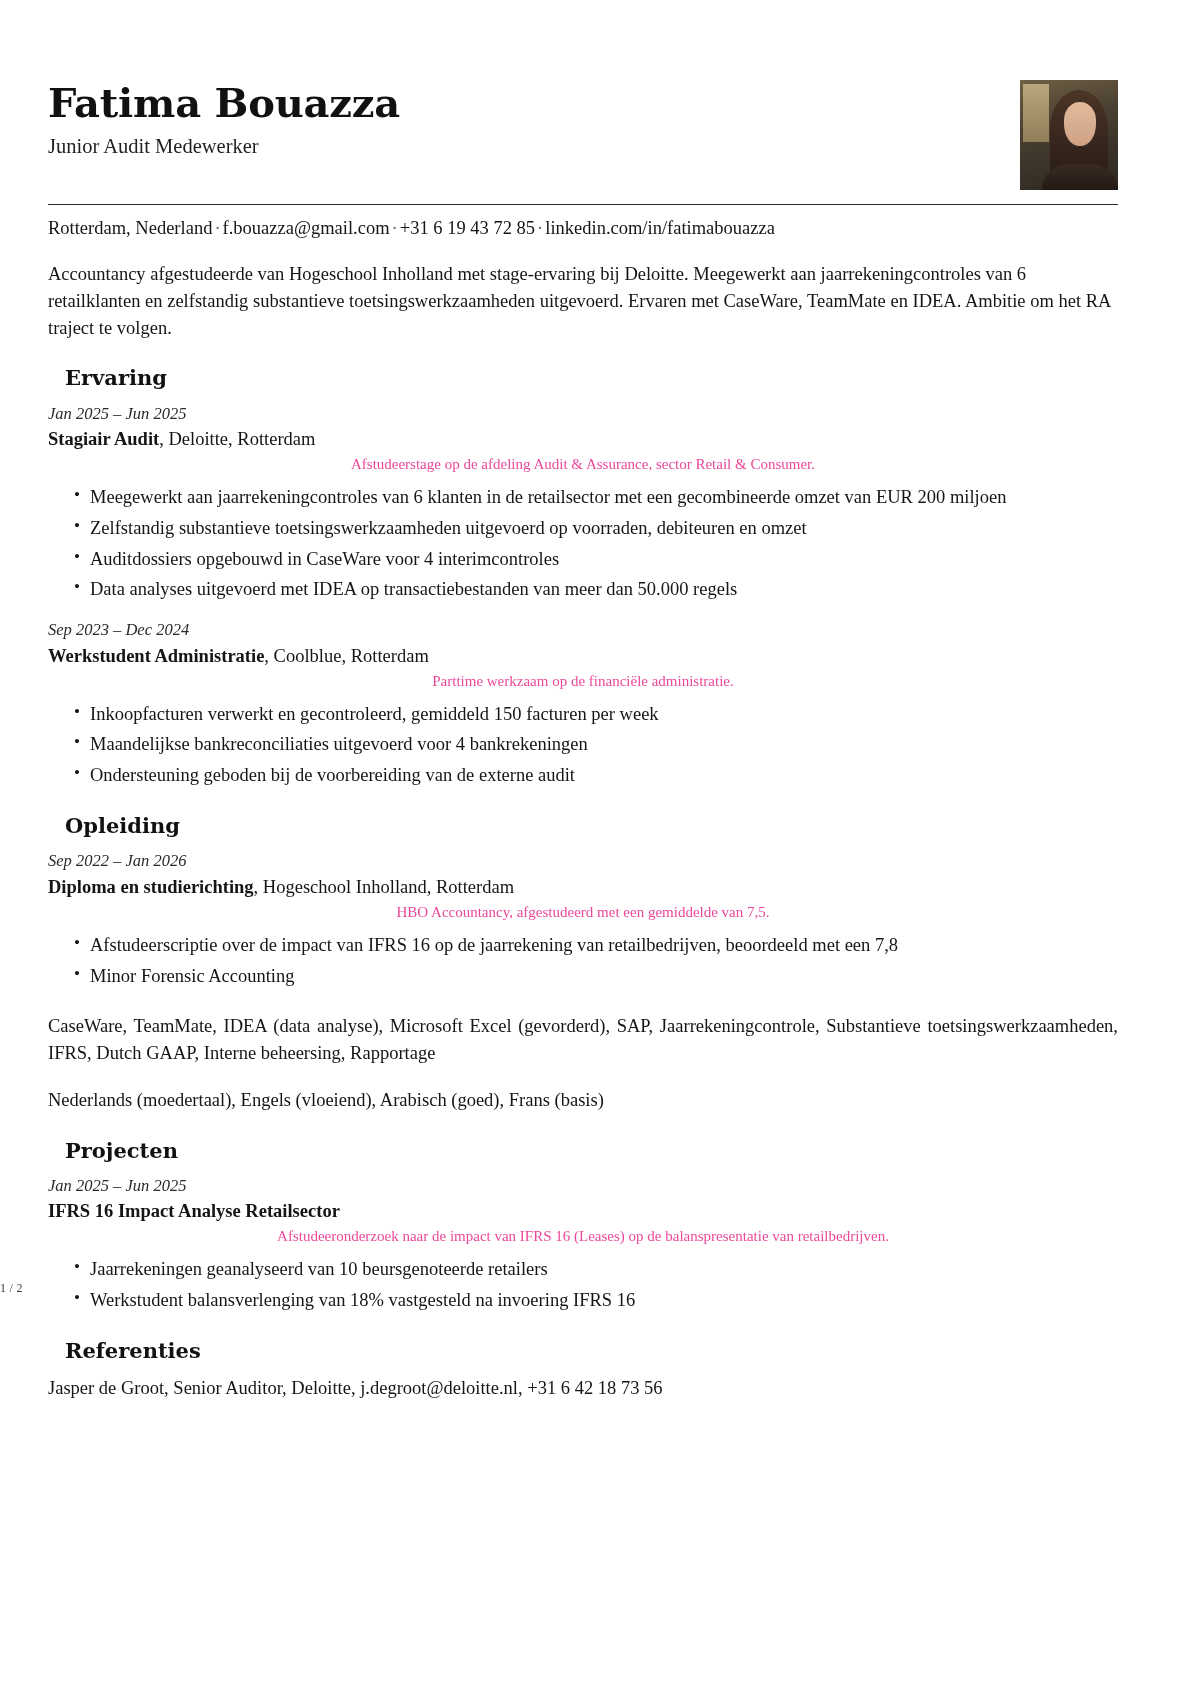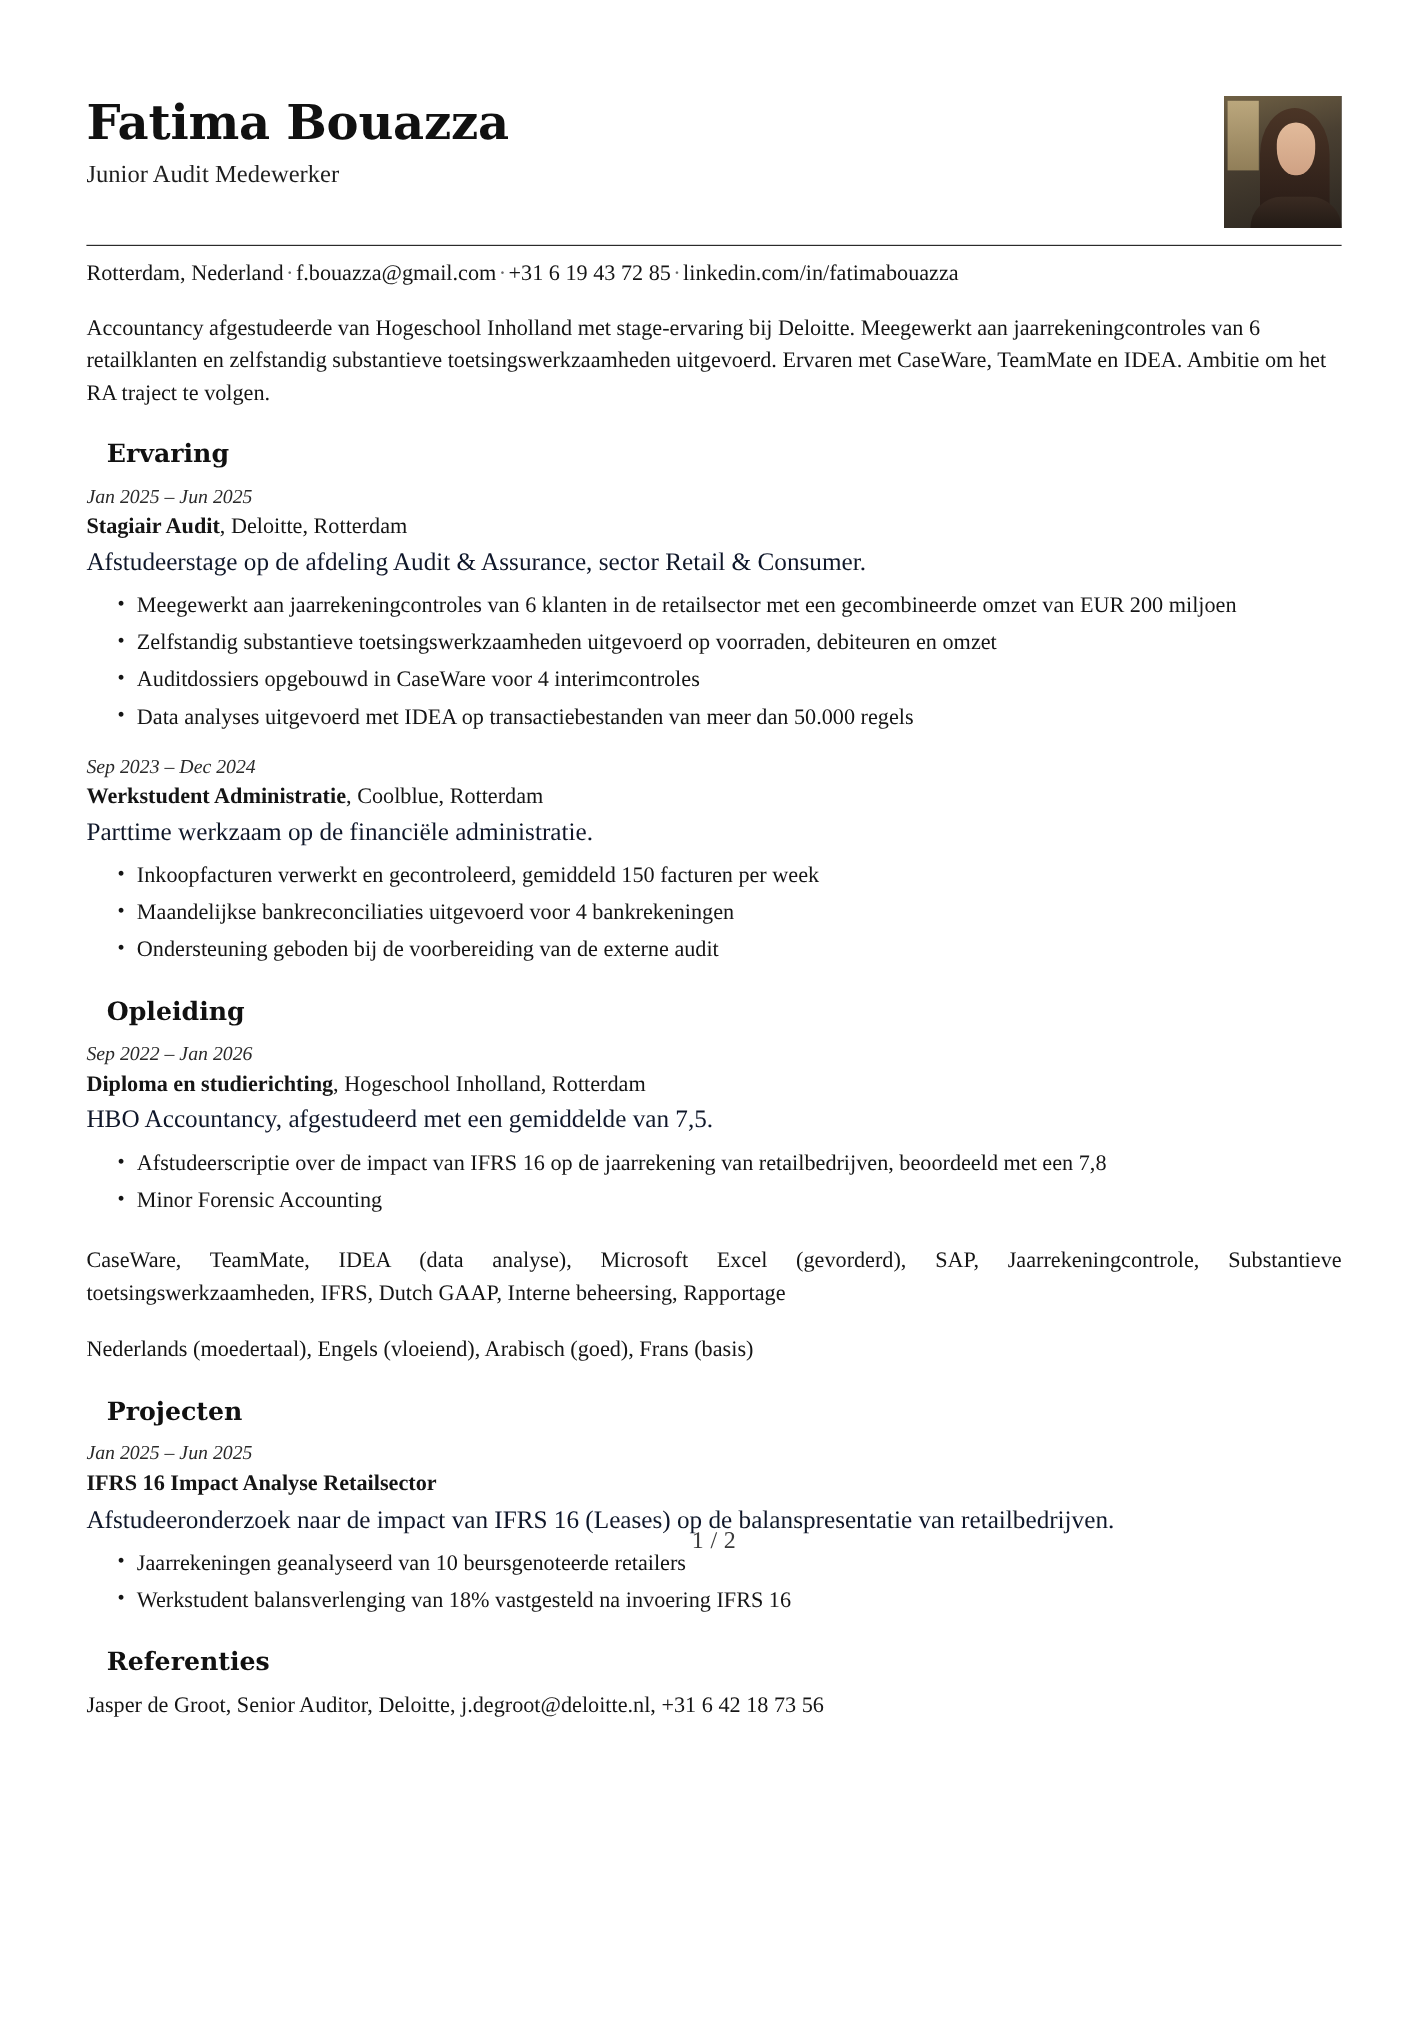--- a/index.html
+++ b/index.html
@@ -14,21 +14,21 @@
     font-family: "Liberation Serif", "DejaVu Serif", serif;
     color: #1a1a1a;
     -webkit-font-smoothing: antialiased;
   }
   .page {
     position: absolute;
     left: 0; top: 0;
     width: 1190px;
     height: 1374px;
     box-sizing: border-box;
-    padding: 62px 72px 0 72px;
+    padding: 62px 72px 0 48px;
   }
 
   
   .header {
     display: flex;
     align-items: flex-start;
     justify-content: space-between;
     padding-top: 16px;
   }
   .header-left { flex: 1 1 auto; padding-top: 4px; }
@@ -145,24 +145,25 @@
     margin: 0 0 3px 0;
   }
   .entry-head {
     font-size: 18.5px;
     line-height: 1.35;
     margin: 0 0 2px 0;
     color: #151515;
   }
   .entry-head b { font-weight: 700; }
   .entry-sub {
-    font-size: 21px;
+    font-size: 15px;
     line-height: 1.4;
     margin: 0;
-    color: #0f172a;
+    color: #ec4899;
+    text-align: center;
   }
 
   ul.bullets {
     list-style: none;
     margin: 9px 0 0 0;
     padding: 0 0 0 26px;
   }
   ul.bullets li {
     position: relative;
     font-size: 18.5px;
@@ -190,22 +191,21 @@
   .plain-text.hyphen { text-align: justify; hyphens: auto; }
 
   b, strong { font-weight: 400; }
 
   
   .footer {
     position: absolute;
     left: 0;
     right: 0;
     bottom: 78px;
-    text-align: center;
-    font-size: 20px;
+    font-size: 12px;
     color: #3a3a3a;
     letter-spacing: 0.3px;
   }
 </style>
 </head>
 <body>
 
 <div class="page">
 
   <div class="header">

